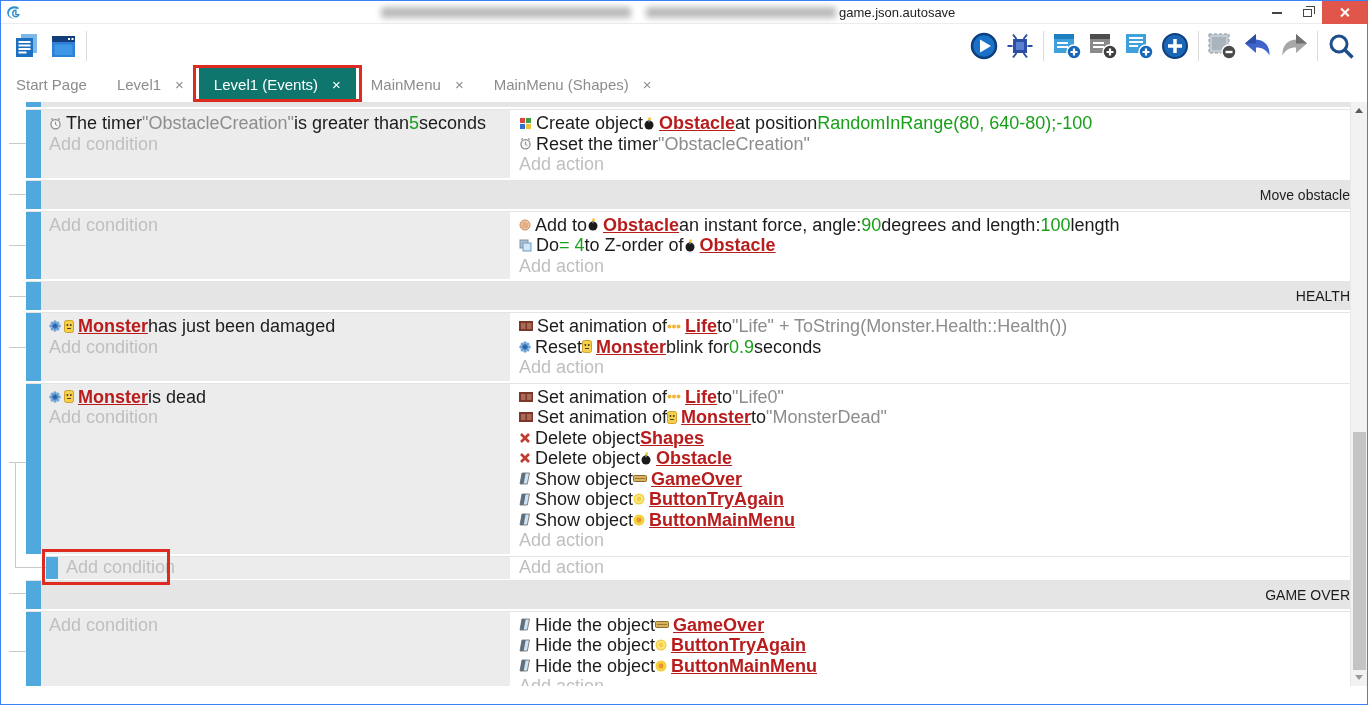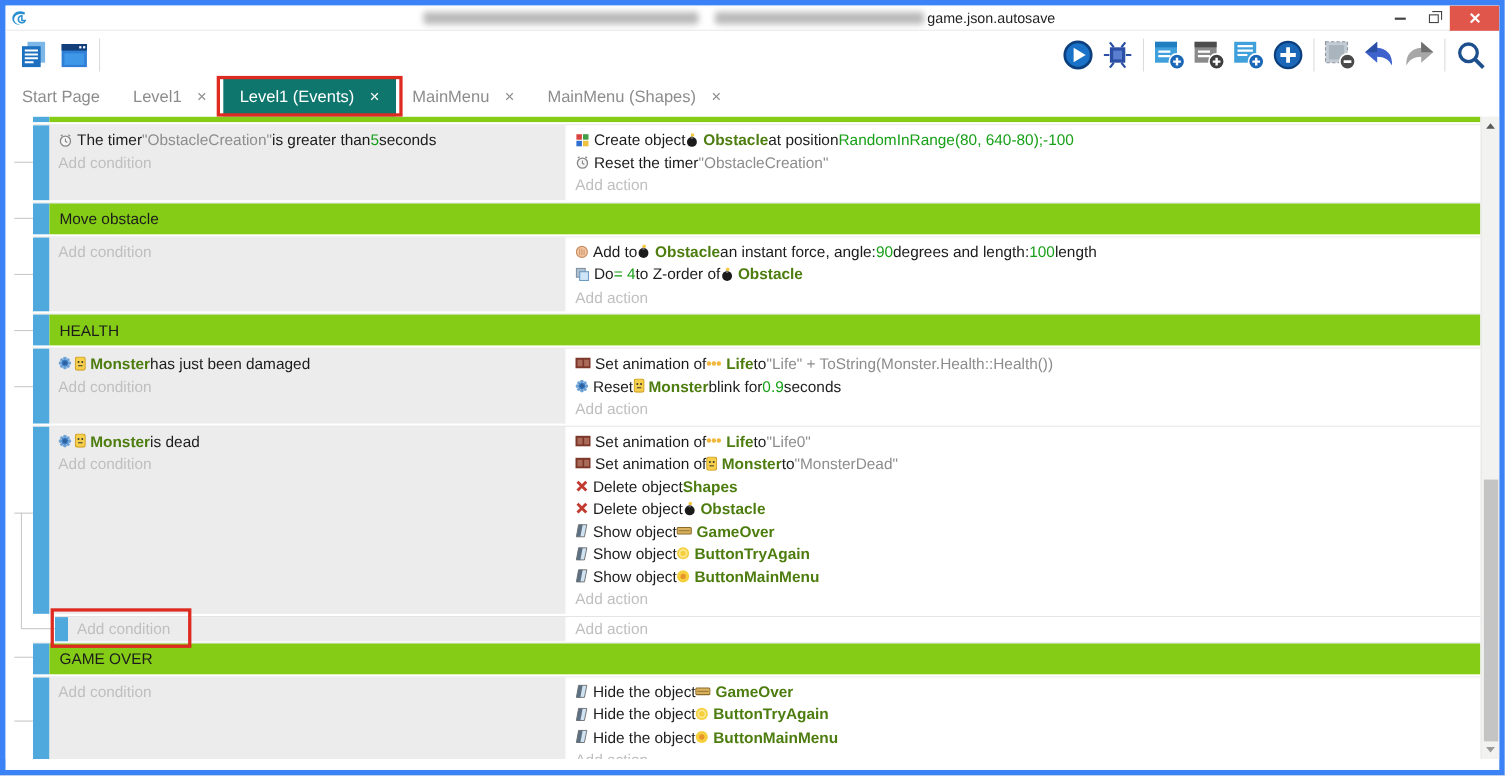--- a/index.html
+++ b/index.html
@@ -1,17 +1,17 @@
 <!DOCTYPE html>
 <html><head>
 <meta charset="utf-8">
 <style>
   html,body{margin:0;padding:0;background:#d7d7d7;}
   .app{width:1368px;height:705px;position:relative;background:#fff;overflow:hidden;
-       font-family:"Liberation Sans","DejaVu Sans",sans-serif;border:5px solid #3b82f6;box-sizing:border-box;}
+       font-family:"Liberation Sans","DejaVu Sans",sans-serif;border:1px solid #3b82f6;box-sizing:border-box;}
   *{box-sizing:border-box;}
 
   
   .titlebar{height:23px;background:#fff;position:relative;border-bottom:1px solid #ececec;}
   .logo{position:absolute;left:4px;top:3px;}
   .blurblock{position:absolute;background:#b9b9b9;filter:blur(3px);border-radius:2px;height:11px;top:6px;}
   .blur1{left:380px;width:250px;}
   .blur2{left:645px;width:190px;}
   .title-text{position:absolute;left:838px;top:4px;font-size:13px;color:#222;}
   .win-btns{position:absolute;right:0;top:0;display:flex;height:23px;}
@@ -42,29 +42,29 @@
   .tab.active .close{color:#fff;}
   .tab-annot{position:absolute;left:-6px;right:-6px;top:-2px;bottom:0;border:3px solid #de2b21;pointer-events:none;z-index:8;}
 
   
   .events{position:relative;height:584px;background:#fff;}
   .rows{position:absolute;left:0;top:0;right:17px;bottom:0;overflow:hidden;}
   .row{display:flex;margin:0 0 2px 25px;border-top:1px solid #e4e4e4;position:relative;}
   .row.partial{height:5px;border-top:none;}
   .row.partial .ccell{padding:0;}
   .bar{width:15px;background:#4fa9dc;flex:0 0 auto;}
-  .ccell{flex:1;background:#84cc16;padding:6px 0 6px 9px;font-size:14px;color:#1c1c1c;}
+  .ccell{flex:1;background:#e5e5e5;padding:6px 0 6px 9px;font-size:14px;color:#1c1c1c;text-align:right;}
   .cell{padding:3px 0 3px 8px;}
   .cond{width:470px;flex:0 0 auto;background:#ececec;border-right:1px solid #fff;}
   .act{flex:1;background:#fff;}
-  .line{display:flex;align-items:center;height:20.5px;font-size:14px;color:#1c1c1c;white-space:nowrap;}
+  .line{display:flex;height:20.5px;font-size:18px;color:#1c1c1c;white-space:nowrap;}
   .line .ic{display:inline-flex;align-items:center;margin-right:4px;flex:0 0 auto;}
   .line .ic + .ic{margin-left:-1px;}
   .ph{color:#bfbfbf;}
-  .obj{font-weight:bold;color:#4d7c0f;}
+  .obj{font-weight:bold;color:#b91c1c;text-decoration:underline;}
   .val{color:#18a018;}
   .qstr{color:#8d8d8d;}
   .row.subevent{margin-left:45px;margin-bottom:1px;}
   .row.subevent .bar{width:12px;}
   .row.subevent .cond{width:453px;}
   .row.subevent .cell{padding-top:0;padding-bottom:0;}
   .row.subevent{height:23px;}
   .red-box{position:absolute;left:-4px;top:-8px;width:128px;height:36px;border:3px solid #de2b21;z-index:6;pointer-events:none;}
 
   .tline{position:absolute;background:#c9c9c9;pointer-events:none;}

